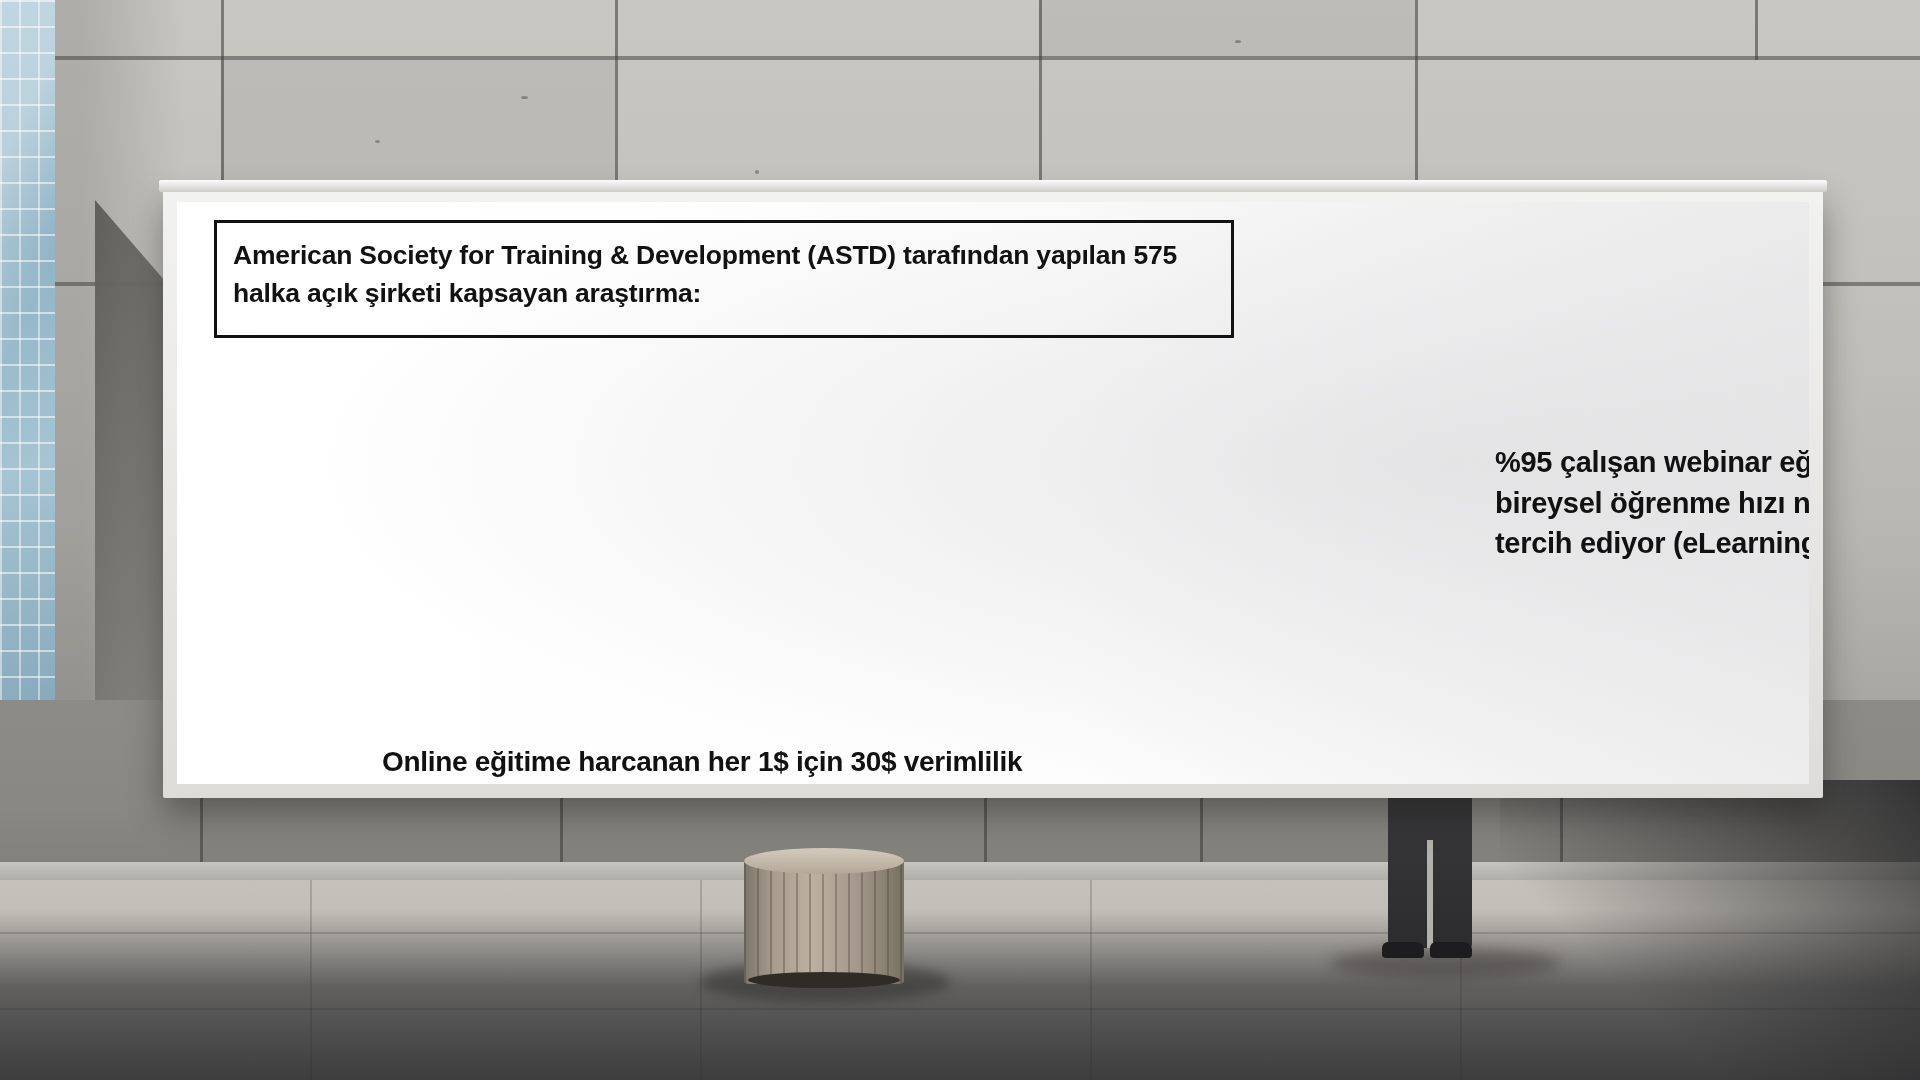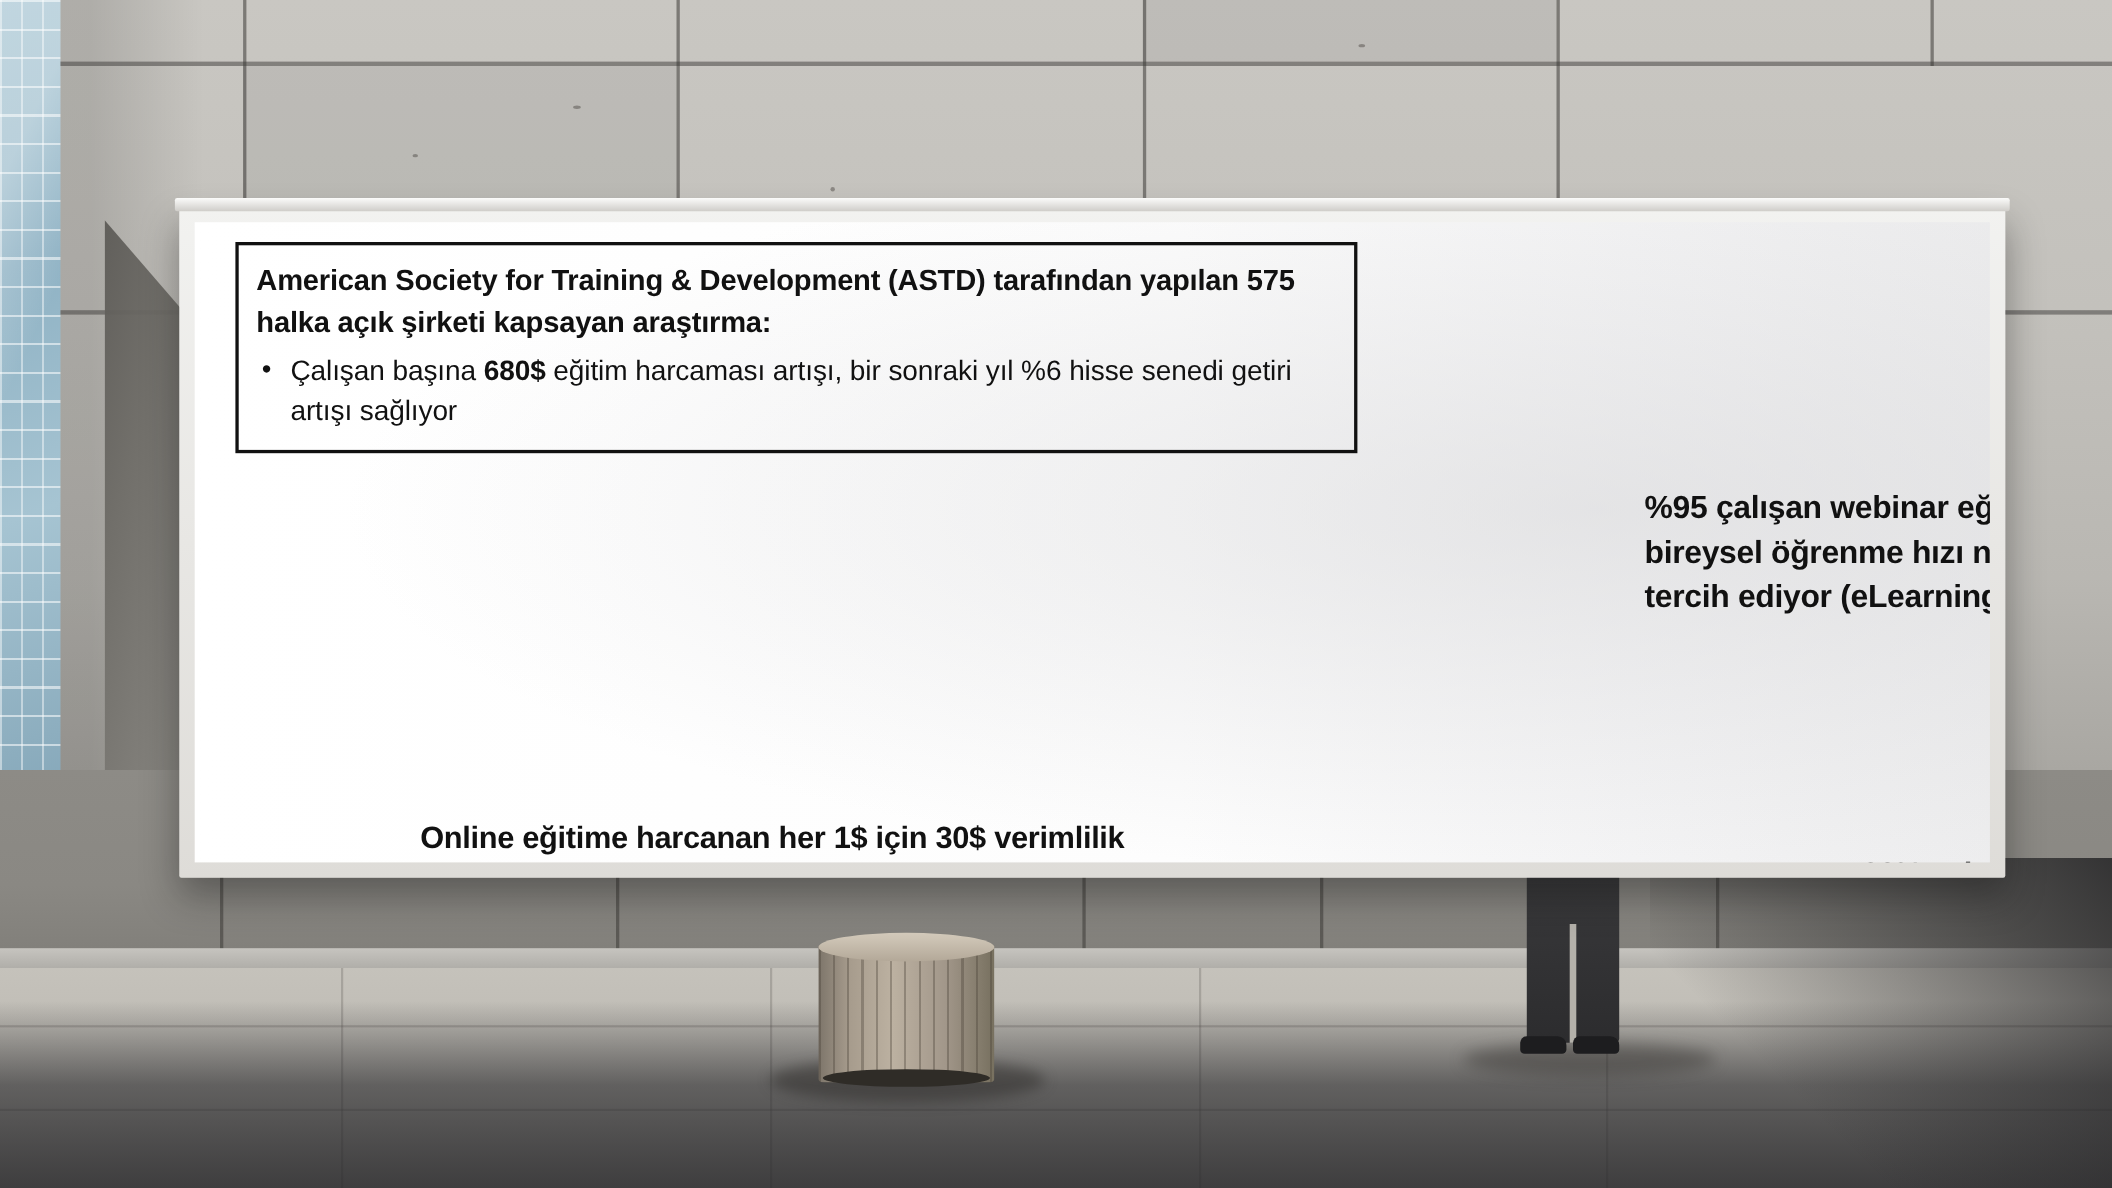--- a/index.html
+++ b/index.html
@@ -252,21 +252,20 @@
 
   <div class="corner-shadow"></div>
 
   <div class="billboard">
     <div class="bb-inner">
       <div class="bb-content">
 
         <div class="stat-box">
           <div class="stat-title">American Society for Training &amp; Development (ASTD) tarafından yapılan 575 halka açık şirketi kapsayan araştırma:</div>
           <ul class="stat-list">
-            <li><span>Çalışan başına </span><b>680$</b><span> eğitim harcaması artışı, bir sonraki yıl %6 hisse senedi getiri artışı sağlıyor</span></li>
           </ul>
         </div>
 
         <div class="txt txt-webinar">%95 çalışan webinar eğitimlerini bireysel öğrenme hızı nedeniyle tercih ediyor (eLearningStats)</div>
 
         <div class="txt txt-ibm">Online eğitime harcanan her 1$ için 30$ verimlilik artışı (IBM Research)</div>
 
         <div class="txt txt-apollo">66% çalışan işte tükenmişlik yaşıyor (Apollo)</div>
 
       </div>

